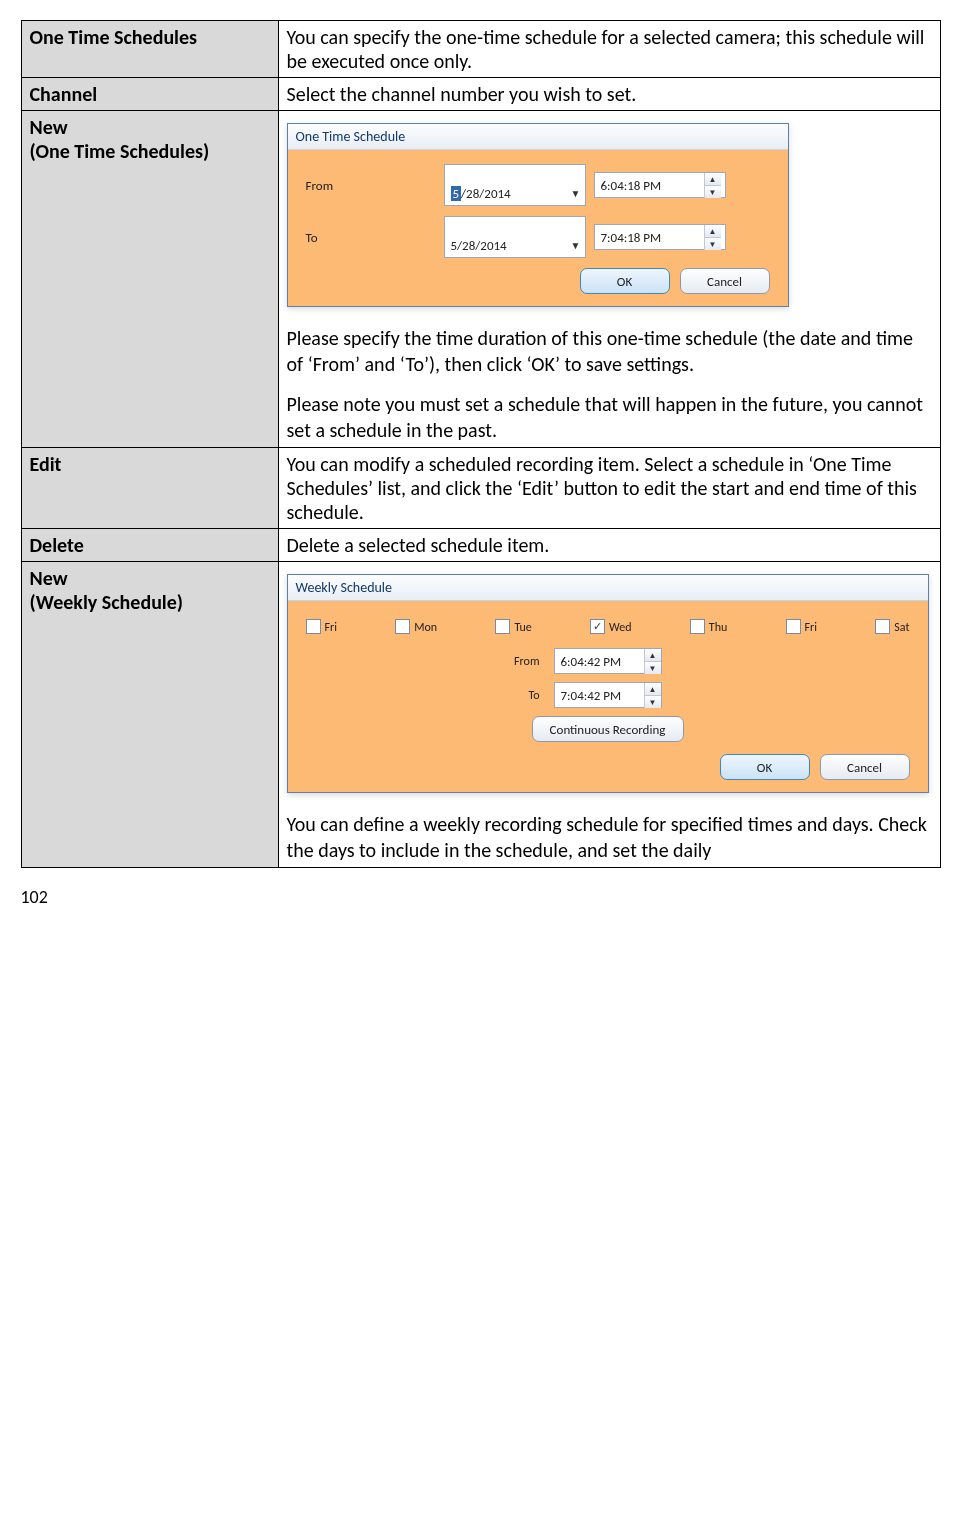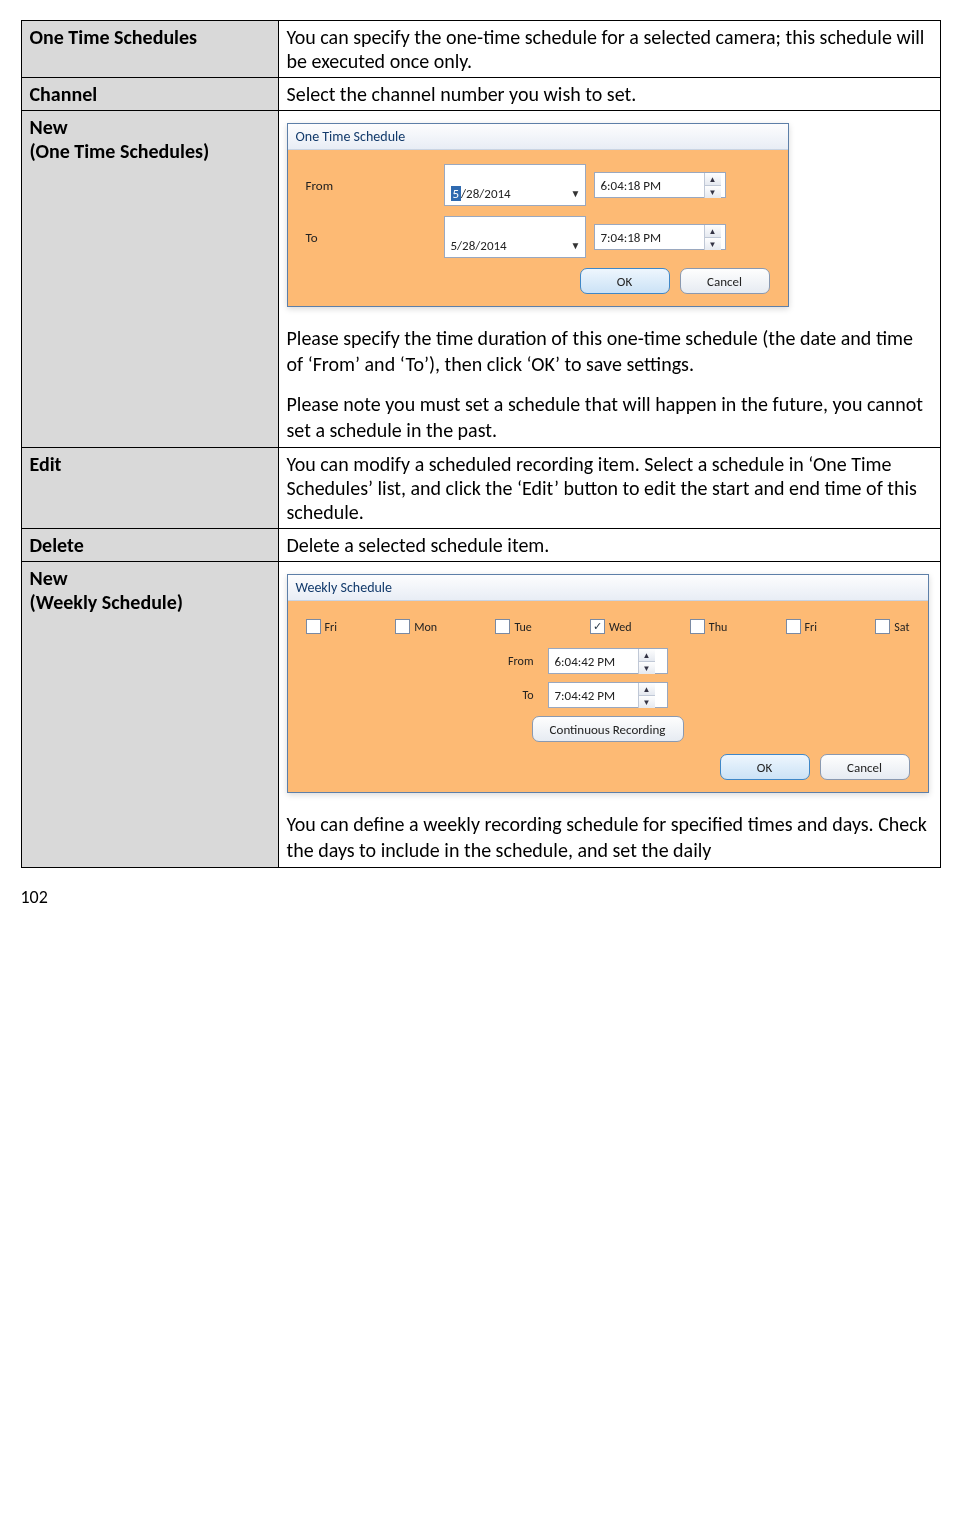--- a/index.html
+++ b/index.html
@@ -89,21 +89,21 @@
     font-size: 10px;
     color: #333;
   }
   .timebox {
     width: 120px;
     padding: 0 4px 0 6px;
     justify-content: space-between;
   }
   .timeboxw {
     width: 100px;
-    padding: 0 12px 0 6px;
+    padding: 0 0 0 6px;
     justify-content: space-between;
   }
   .spinner {
     display: flex;
     flex-direction: column;
     border-left: 1px solid #c0c8d6;
     width: 16px;
   }
   .spinner div {
     height: 12px;

